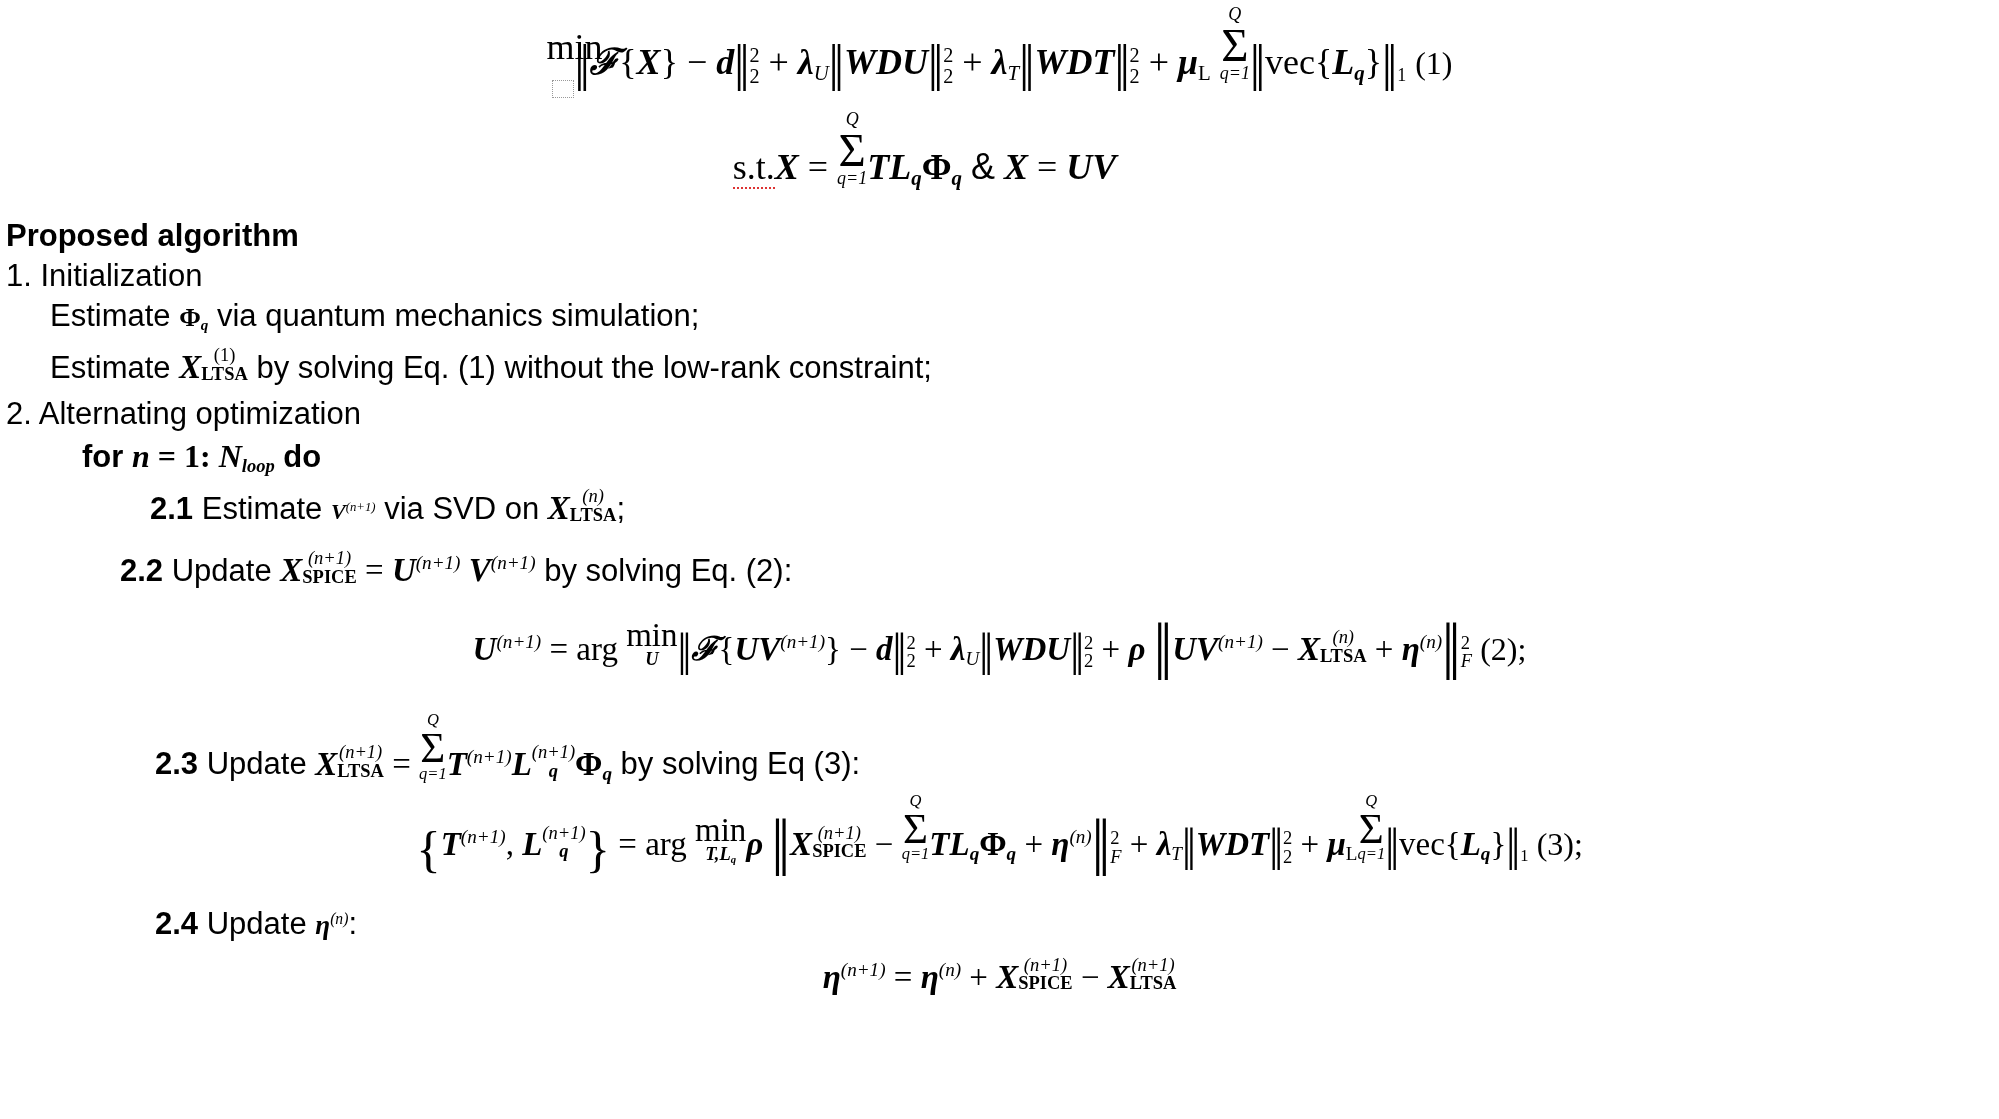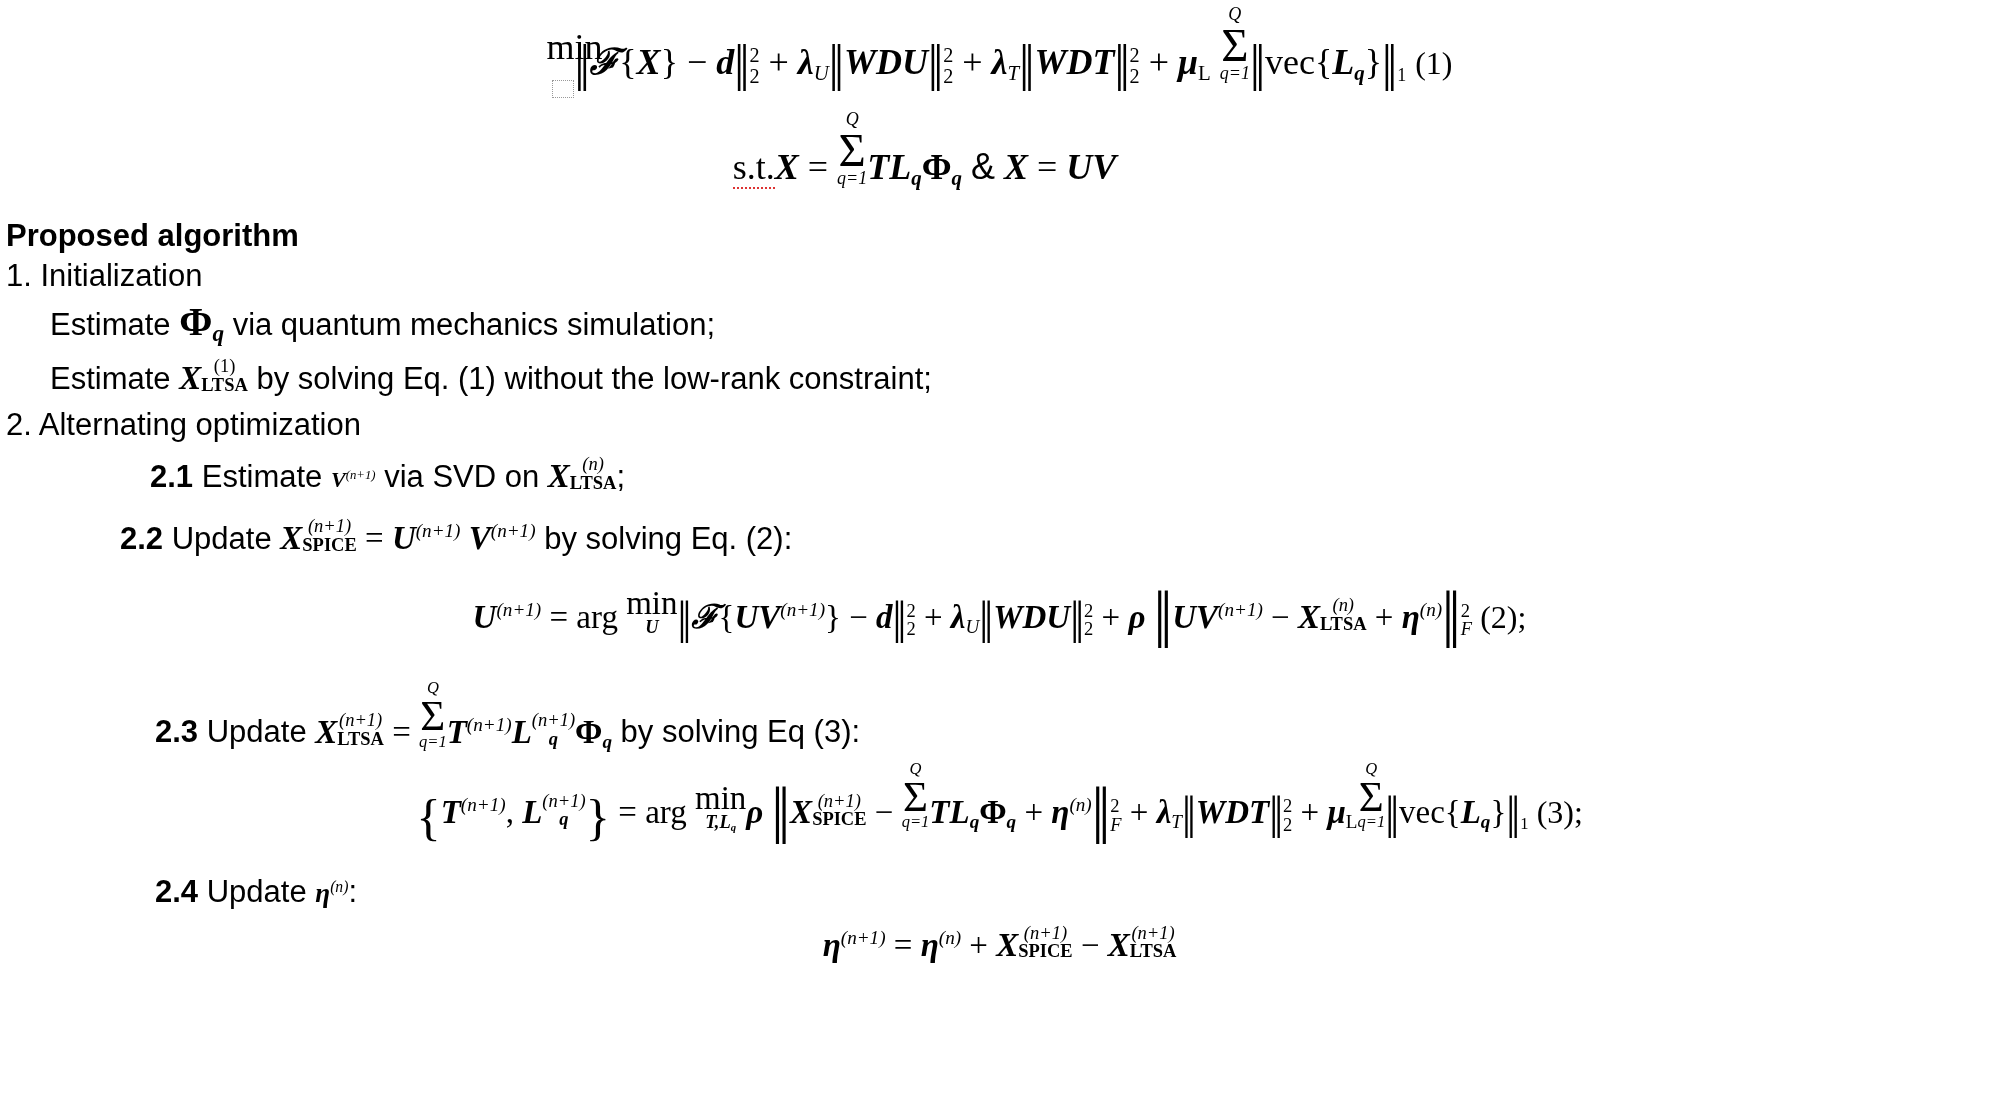--- a/index.html
+++ b/index.html
@@ -156,32 +156,37 @@
       <span class="bi">X</span> = <span class="bi">UV</span>
     </span>
   </div>
 
   <div class="section-head">Proposed algorithm</div>
 
   <div class="step">1. Initialization</div>
 
   <div class="step indent1">
     <span>Estimate</span>
-    <span class="eq" style="font-size:40px;"><span class="bi" style="font-style:normal;">Φ</span><sub class="bi">q</sub></span>
+    <span class="eq" style="font-size:26px;"><span class="bi" style="font-style:normal;">Φ</span><sub class="bi">q</sub></span>
     <span>via quantum mechanics simulation;</span>
   </div>
 
   <div class="step indent1" style="margin-top:12px;">
     <span>Estimate</span>
     <span class="eq" style="font-size:33px;"><span class="bi">X</span><span class="stack" style="vertical-align:-0.05em;"><span class="top">(1)</span><span class="bot" style="font-style:normal;font-weight:bold;">LTSA</span></span></span>
     <span>by solving Eq. (1) without the low-rank constraint;</span>
   </div>
 
   <div class="step" style="margin-top:10px;">2. Alternating optimization</div>
 
+  <div class="step indent2 bold" style="margin-top:6px;">
+    <span>for</span>
+    <span class="eq bold" style="font-size:32px;"><span class="ital">n</span> = 1: <span class="ital">N</span><sub class="ital">loop</sub></span>
+    <span>do</span>
+  </div>
 
   <div class="step indent3" style="margin-top:12px;">
     <span class="bold">2.1</span>
     <span>Estimate</span>
     <span class="eq" style="font-size:22px;"><span class="bi">V</span><sup class="ital">(n+1)</sup></span>
     <span>via SVD on</span>
     <span class="eq" style="font-size:33px;"><span class="bi">X</span><span class="stack" style="vertical-align:-0.05em;"><span class="top" style="font-style:italic;">(n)</span><span class="bot" style="font-style:normal;font-weight:bold;">LTSA</span></span></span><span>;</span>
   </div>
 
   <div class="step indent2" style="margin-top:22px; margin-left:120px;">

